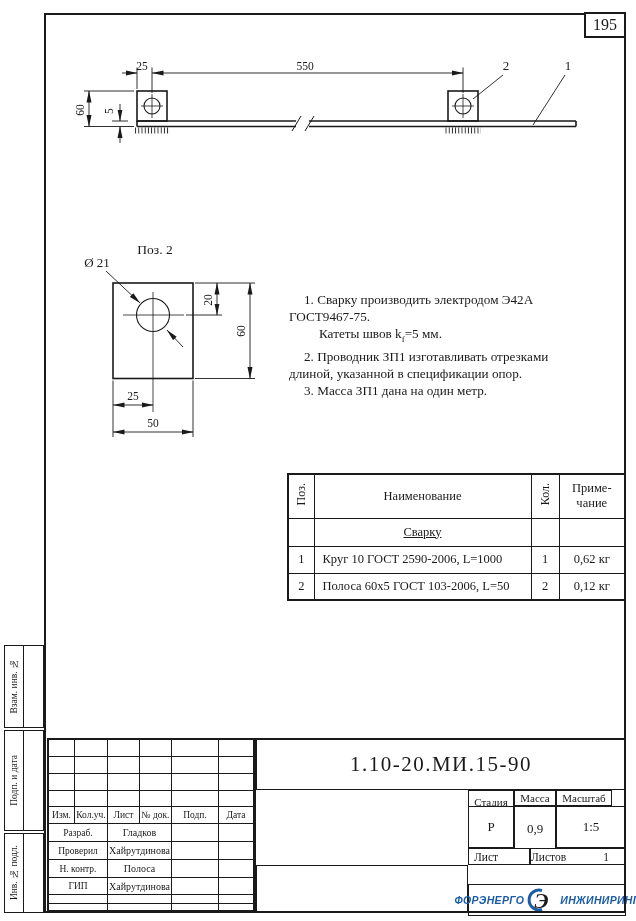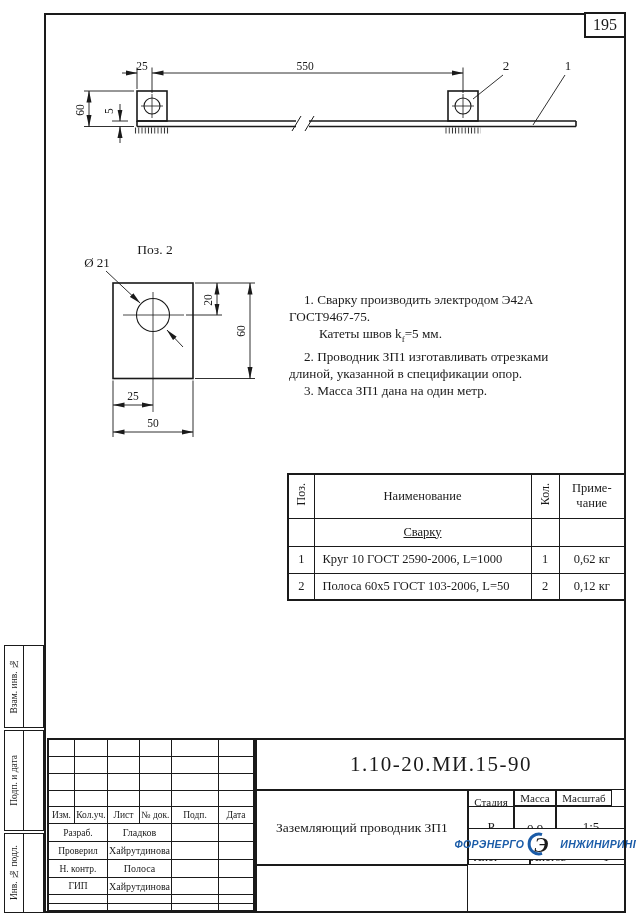--- a/index.html
+++ b/index.html
@@ -243,38 +243,37 @@
       <div class="g s2"></div>
     <div class="g"></div>
       <div class="g"></div>
     <div class="g s2"></div>
       <div class="g s2"></div>
     <div class="g"></div>
       <div class="g"></div>
   </div>
 
   <div class="c doccell" style="left:256px;top:738px;width:370px;height:52px">1.10-20.МИ.15-90</div>
-  <div class="c titlecell" style="left:256px;top:790px;width:212px;height:75px">Заземляющий проводник ЗП1</div>
   <div class="c" style="left:256px;top:865px;width:212px;height:48px"></div>
 
   <div class="c lbl" style="left:468px;top:790px;width:46px;height:24px">Стадия</div>
   <div class="c lbl" style="left:514px;top:790px;width:42px;height:16px">Масса</div>
   <div class="c lbl" style="left:556px;top:790px;width:56px;height:16px">Масштаб</div>
 
   <div class="c val" style="left:468px;top:806px;width:46px;height:42px">Р</div>
   <div class="c val" style="left:514px;top:806px;width:42px;height:45px">0,9</div>
   <div class="c val" style="left:556px;top:806px;width:70px;height:42px">1:5</div>
 
   <div class="c listcell" style="left:468px;top:848px;width:62px;height:17px">Лист</div>
   <div class="c listovcell" style="left:530px;top:848px;width:96px;height:17px">
     <span>Листов</span>
     <span>1</span>
   </div>
 
-  <div class="c" style="left:468px;top:828px;width:158px;height:32px">
+  <div class="c" style="left:468px;top:884px;width:158px;height:32px">
     <div class="logo">
       <span>ФОРЭНЕРГО</span>
       <svg class="logo-mark" viewBox="0 0 34 26">
         <path d="M17,3 A10.5,10.5 0 1 0 17,23" fill="none" stroke-width="3.2" stroke="#1b5ca8"></path>
         <text x="9" y="21" font-size="23" font-weight="bold" font-style="italic" font-family="Liberation Sans, sans-serif" fill="#d6372f">Э</text>
       </svg>
       <span>ИНЖИНИРИНГ</span>
     </div>
   </div>
 

